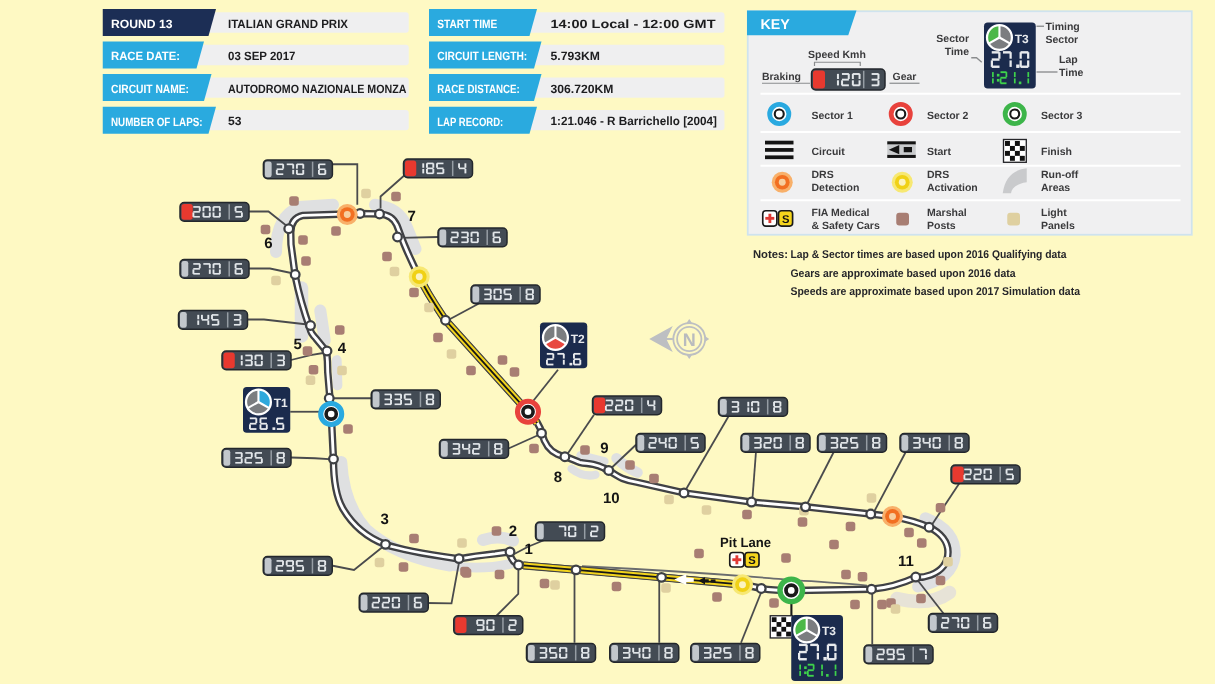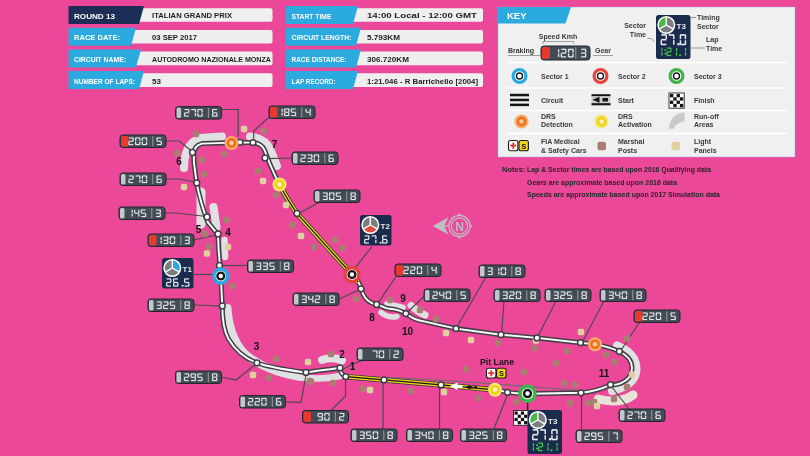--- a/index.html
+++ b/index.html
@@ -1,14 +1,14 @@
 <!DOCTYPE html>
 <html><head><meta charset="utf-8"><style>
 html,body{margin:0;padding:0;background:#fff}
-#page{position:relative;width:810px;height:456px;background:#ec4899;font-family:"Liberation Sans",sans-serif;overflow:hidden}
+#page{position:relative;width:810px;height:456px;background:#fef9c3;font-family:"Liberation Sans",sans-serif;overflow:hidden}
 </style></head><body>
 <div id="page">
 
 <svg width="810" height="456" viewBox="0 0 810 456" xmlns="http://www.w3.org/2000/svg" font-family="&quot;Liberation Sans&quot;,sans-serif" style="position:absolute;left:0;top:0">
       <g>
         <rect x="70.5" y="8.2" width="202" height="13.6" rx="2" fill="#efeff0"></rect>
         <polygon points="68.5,6 144.0,6 139.0,24 68.5,24" fill="#1c2e55"></polygon>
         <text x="74.0" y="18.6" font-size="8" font-weight="bold" fill="#fff" textLength="41" lengthAdjust="spacingAndGlyphs">ROUND 13</text>
         <text x="152" y="18.4" font-size="8" font-weight="bold" fill="#1d1d1f" textLength="80" lengthAdjust="spacingAndGlyphs">ITALIAN GRAND PRIX</text>
       </g>

